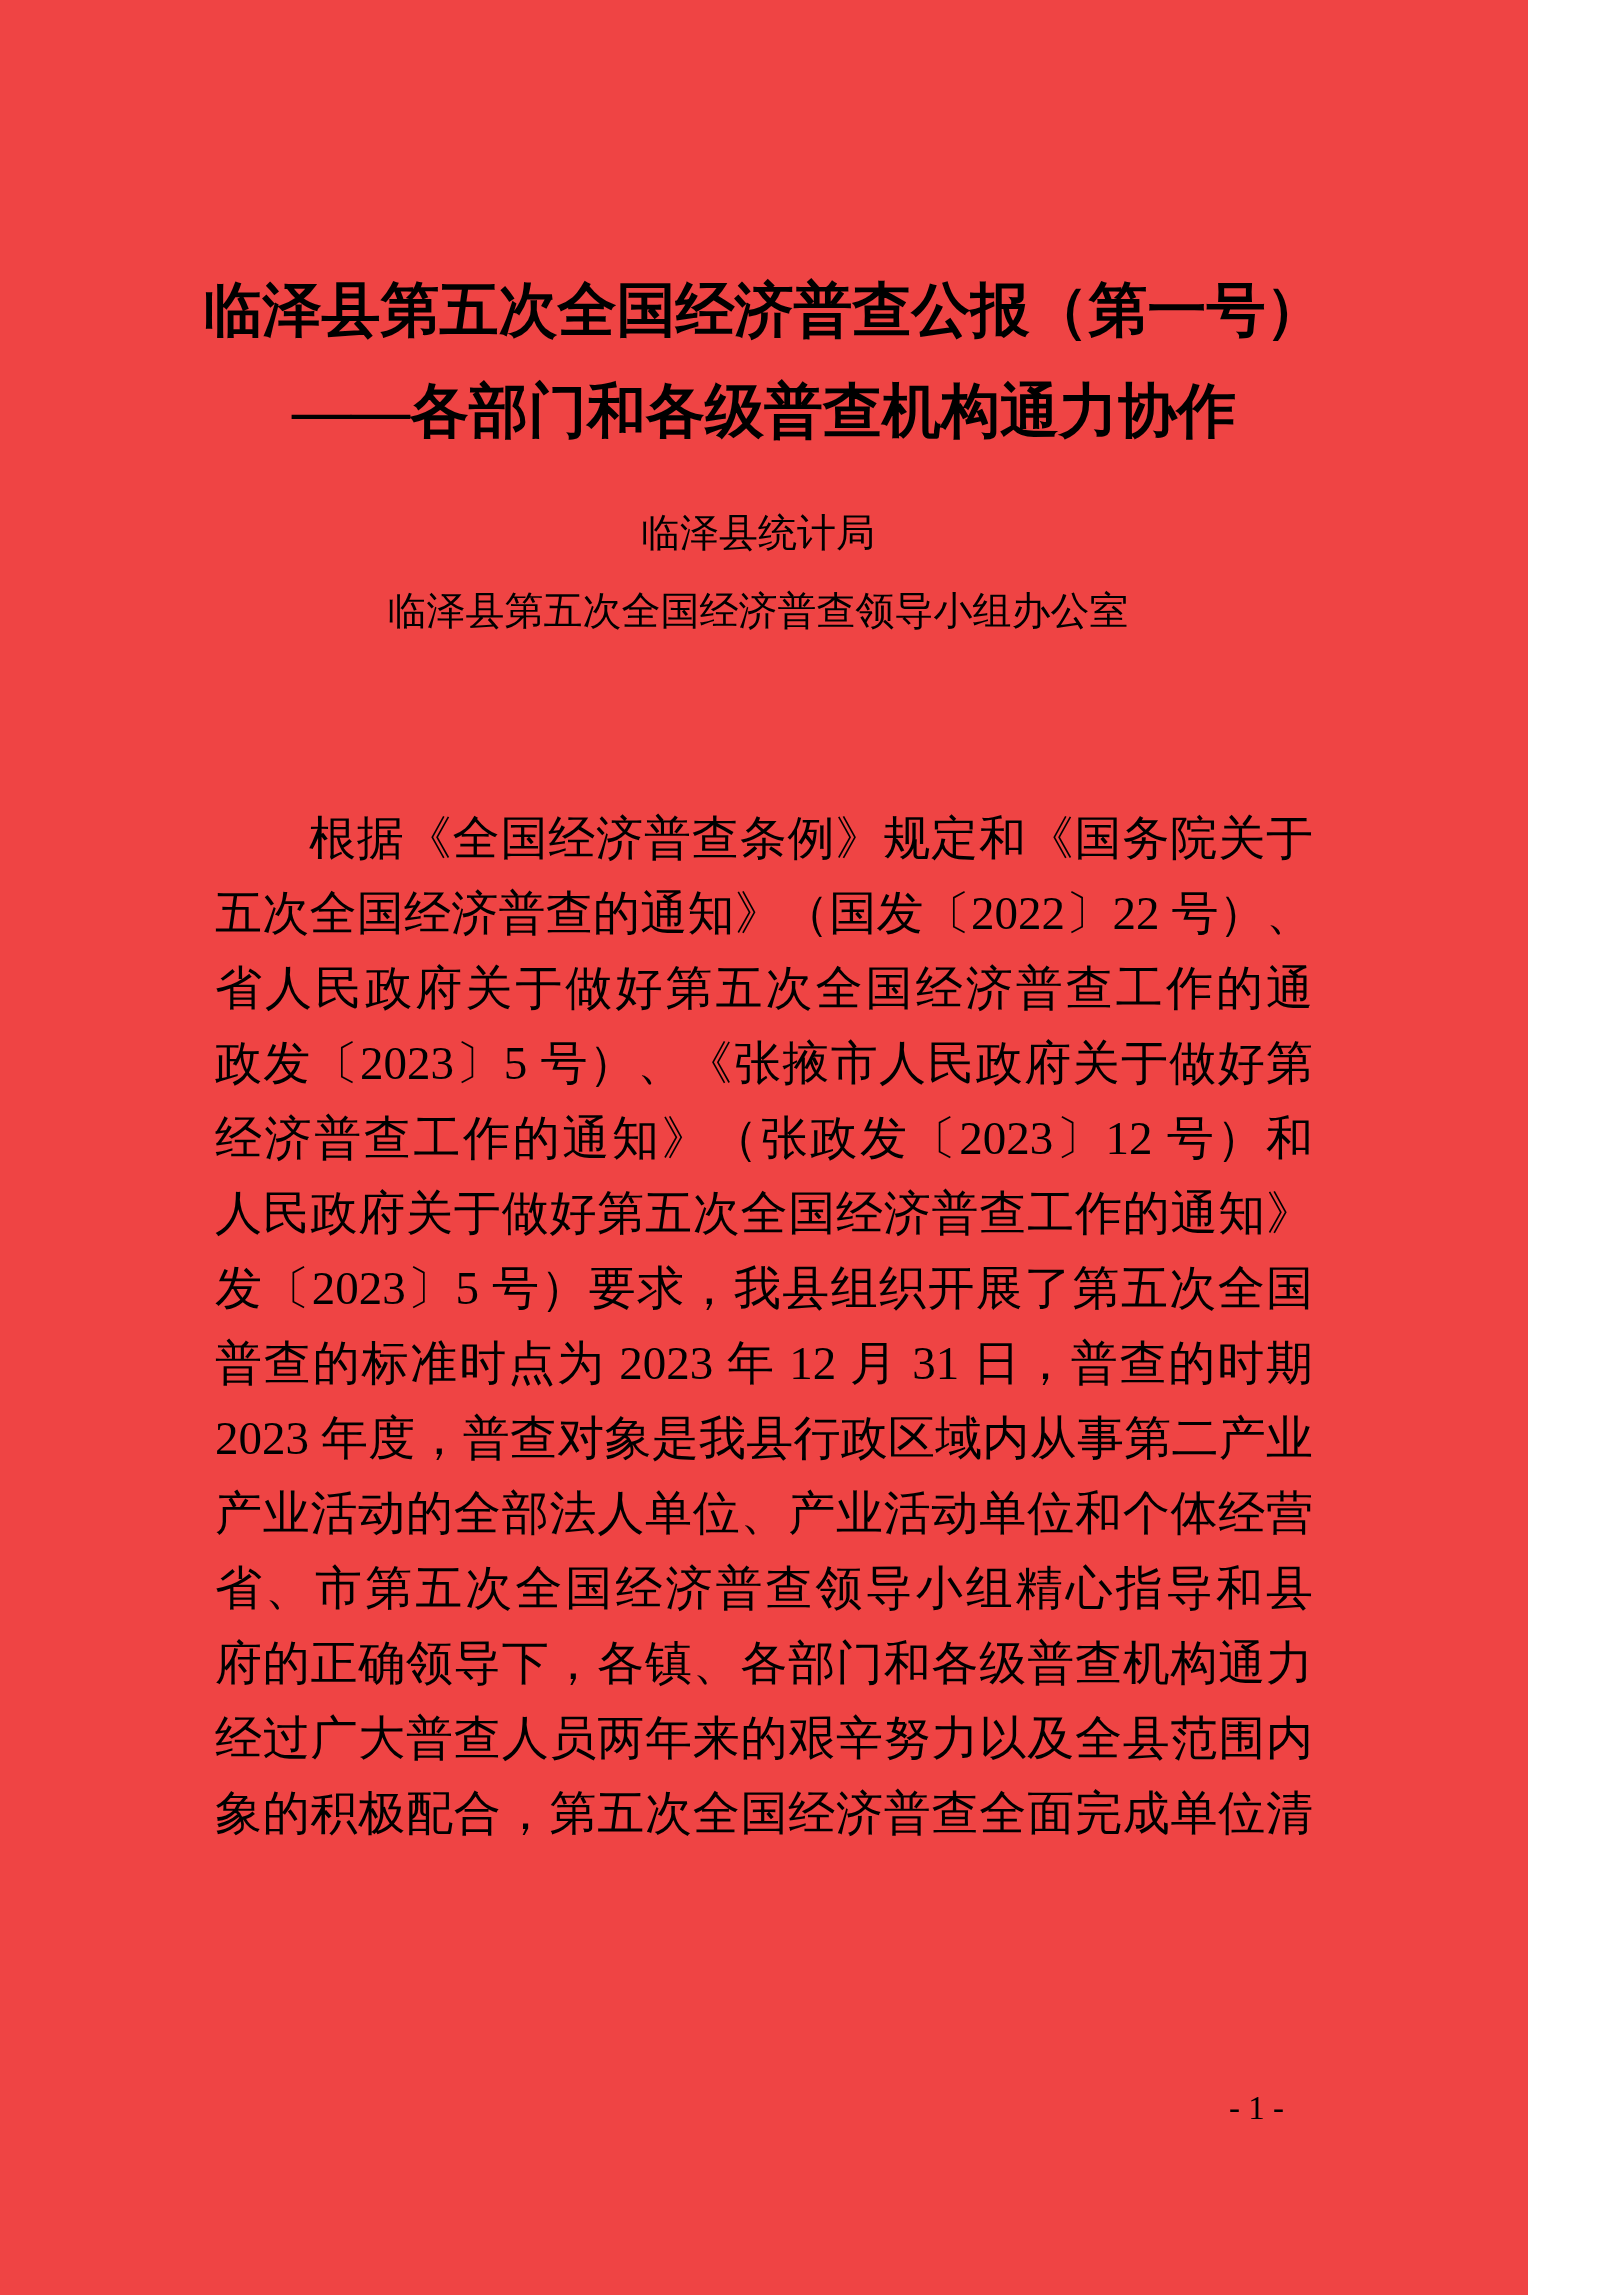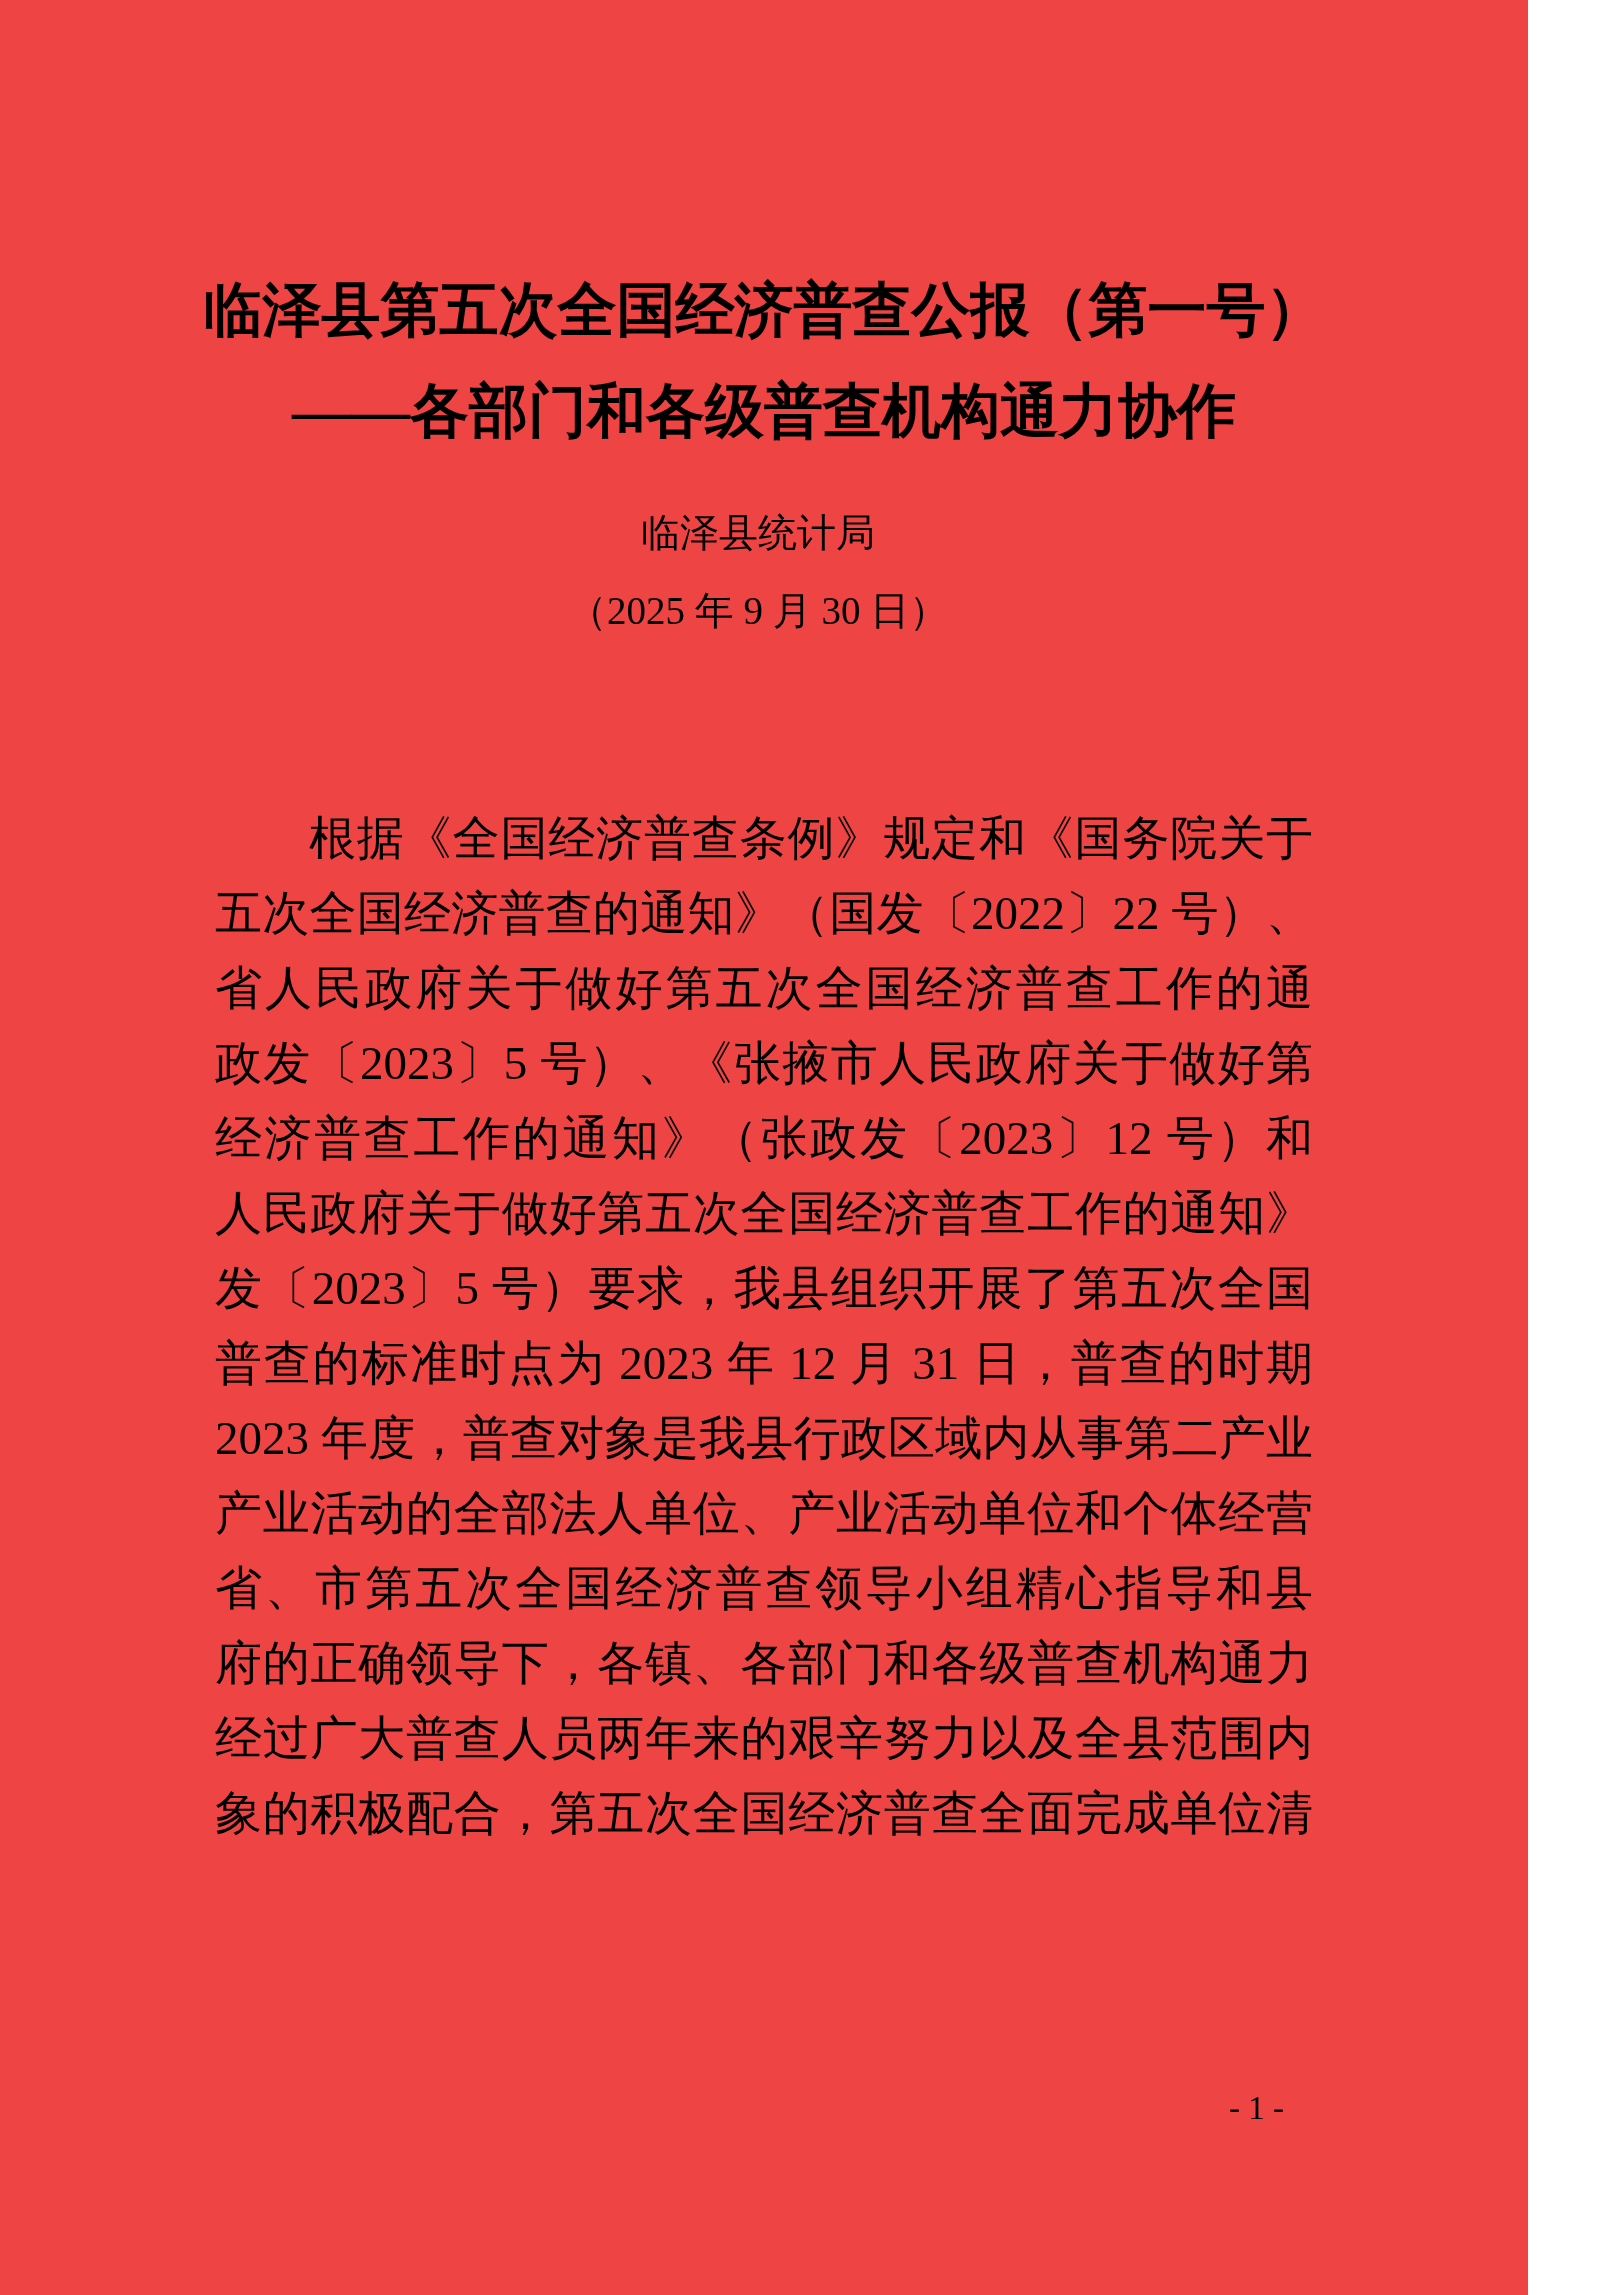--- a/index.html
+++ b/index.html
@@ -67,21 +67,21 @@
 
 <div class="page">
 
   <div class="title-block">
     <div>临泽县第五次全国经济普查公报（第一号）</div>
     <div>——各部门和各级普查机构通力协作</div>
   </div>
 
   <div class="byline-block">
     <div>临泽县统计局</div>
-    <div>（2025 年 9 月 30 日）</div>
+    <div>临泽县第五次全国经济普查领导小组办公室</div>
   </div>
 
   <div class="body-block">
     <div class="body-line first">根据《全国经济普查条例》规定和《国务院关于开展第</div>
     <div class="body-line">五次全国经济普查的通知》（国发〔2022〕22 号）、《甘肃</div>
     <div class="body-line">省人民政府关于做好第五次全国经济普查工作的通知》（甘</div>
     <div class="body-line">政发〔2023〕5 号）、《张掖市人民政府关于做好第五次全国</div>
     <div class="body-line">经济普查工作的通知》（张政发〔2023〕12 号）和《临泽县</div>
     <div class="body-line">人民政府关于做好第五次全国经济普查工作的通知》（临政</div>
     <div class="body-line">发〔2023〕5 号）要求，我县组织开展了第五次全国经济普查，</div>

